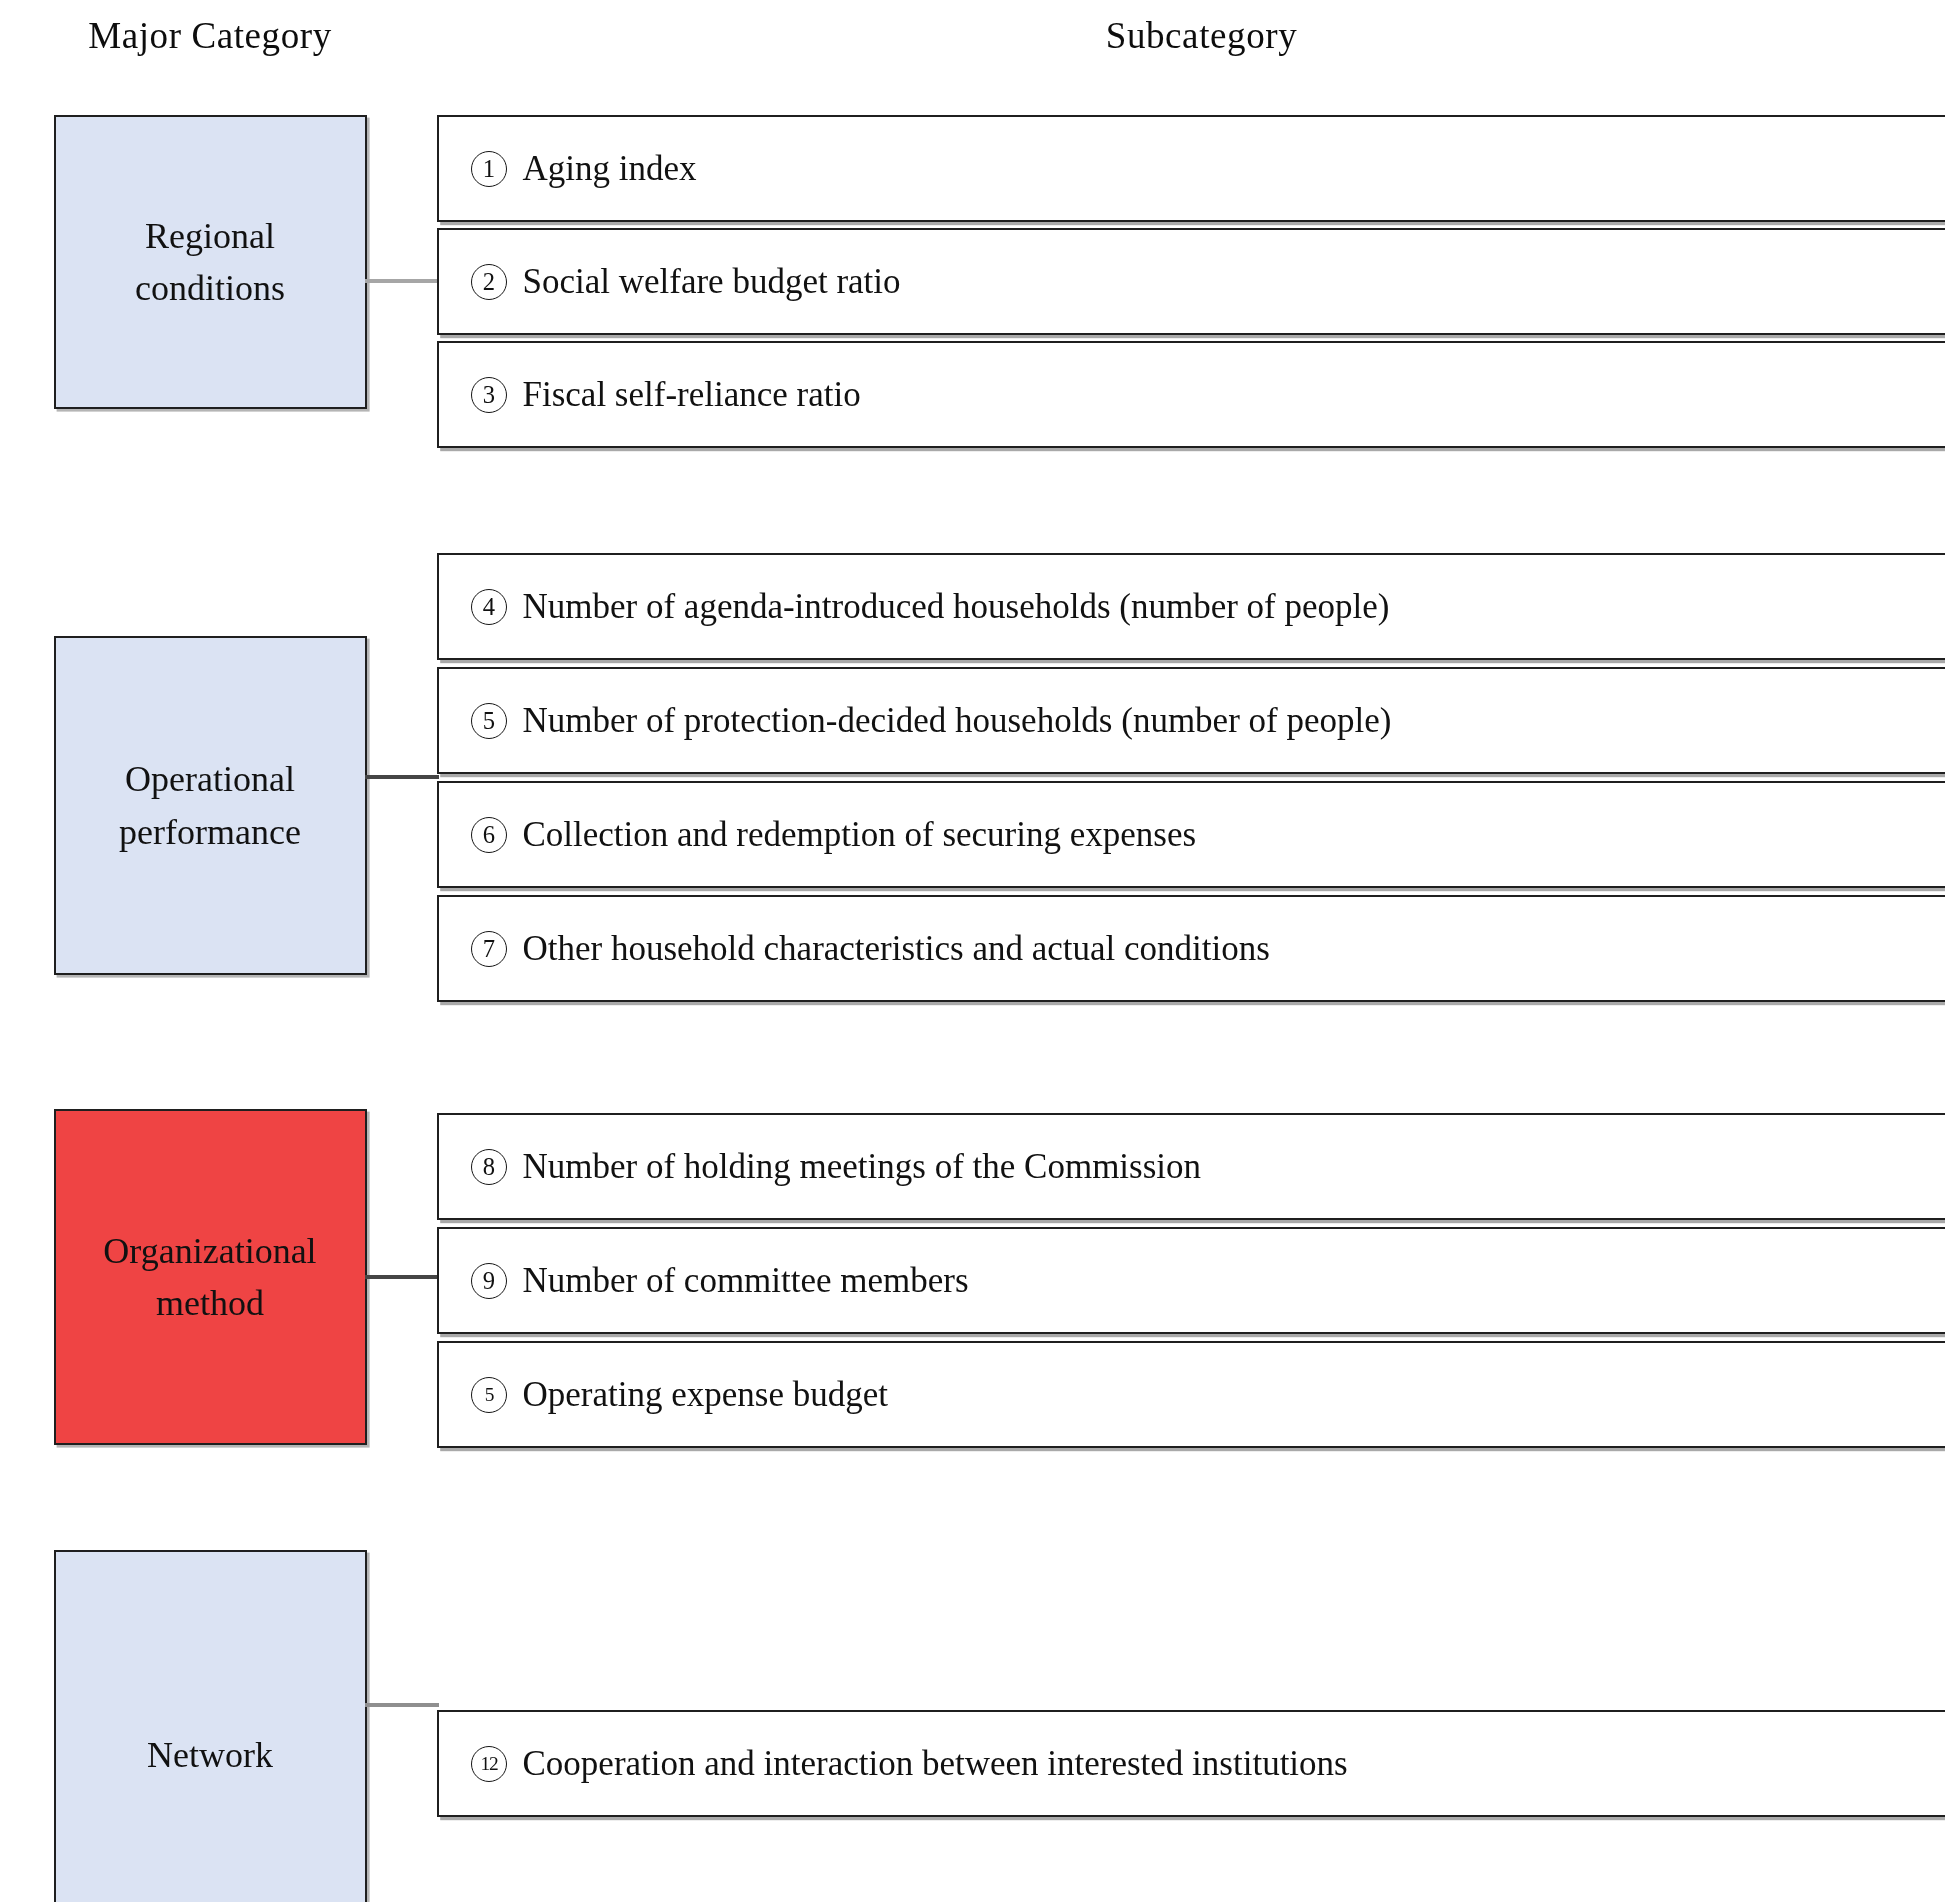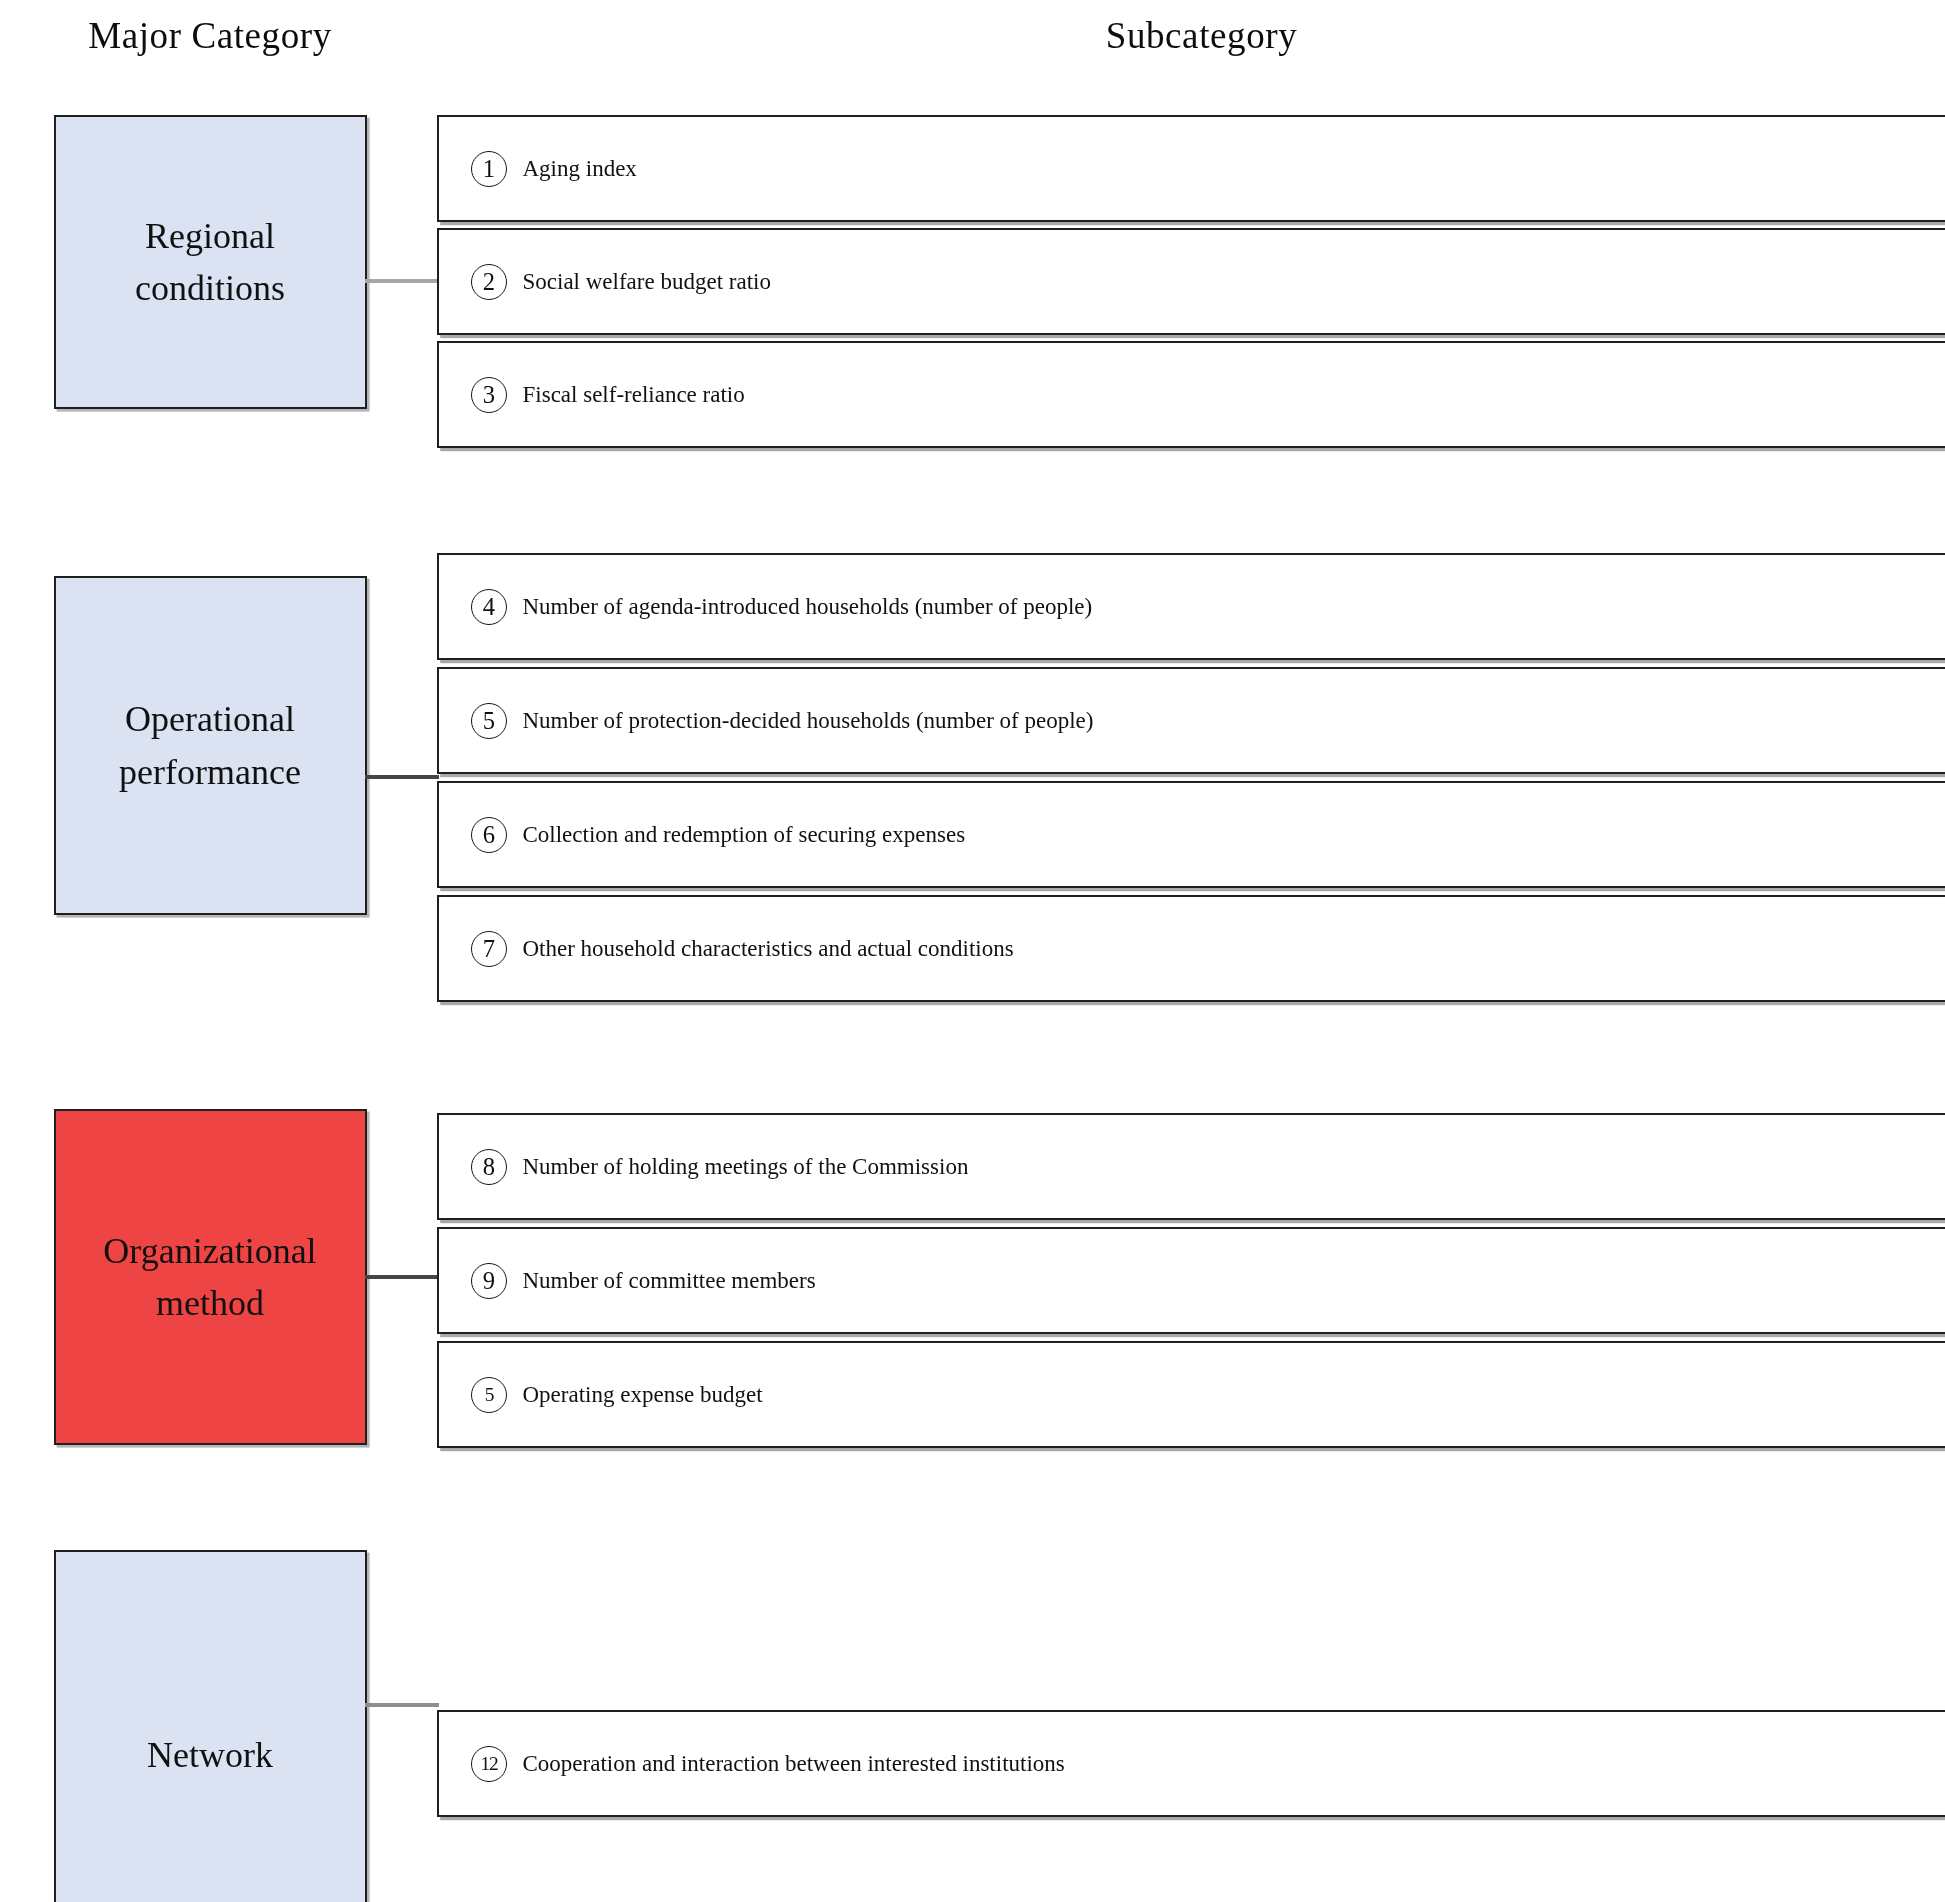--- a/index.html
+++ b/index.html
@@ -27,21 +27,21 @@
     background:#ffffff;border:2.6px solid #1f1f1f;box-shadow:3.2px 3.2px 0 #a9a9a9;
     display:flex;align-items:center;padding-left:32px;gap:15.5px;
   }
   .cnum{
     flex:0 0 auto;width:36px;height:36px;box-sizing:border-box;
     border:1.9px solid #161616;border-radius:50%;
     display:inline-flex;align-items:center;justify-content:center;
     font-size:24.6px;line-height:1;padding-top:1.3px;
   }
   .cnum.wide{font-size:19.4px;letter-spacing:-1.3px;}
-  .item-label{font-size:23px;line-height:1.2;white-space:nowrap;}
+  .item-label{font-size:35px;line-height:1.2;white-space:nowrap;}
 </style>
 </head>
 <body>
 
 <div class="canvas">
 
   <div class="col-header hdr-major">Major Category</div>
   <div class="col-header hdr-sub">Subcategory</div>
 
   <div class="cat" style="top: 115px; height: 294px; background: rgb(219, 227, 243); align-items: center;">
@@ -55,21 +55,21 @@
   </div>
   <div class="item" style="top:228px">
     <span class="cnum">2</span>
     <span class="item-label">Social welfare budget ratio</span>
   </div>
   <div class="item" style="top:341px">
     <span class="cnum">3</span>
     <span class="item-label">Fiscal self-reliance ratio</span>
   </div>
 
-  <div class="cat" style="top: 576px; height: 339px; background: rgb(219, 227, 243);">
+  <div class="cat" style="top: 636px; height: 339px; background: rgb(219, 227, 243);">
     <span class="cat-label">Operational performance</span>
   </div>
   <div class="conn" style="top: 775px; background: rgb(69, 69, 69);"></div>
 
   <div class="item" style="top:553px">
     <span class="cnum">4</span>
     <span class="item-label">Number of agenda-introduced households (number of people)</span>
   </div>
   <div class="item" style="top:667px">
     <span class="cnum">5</span>

